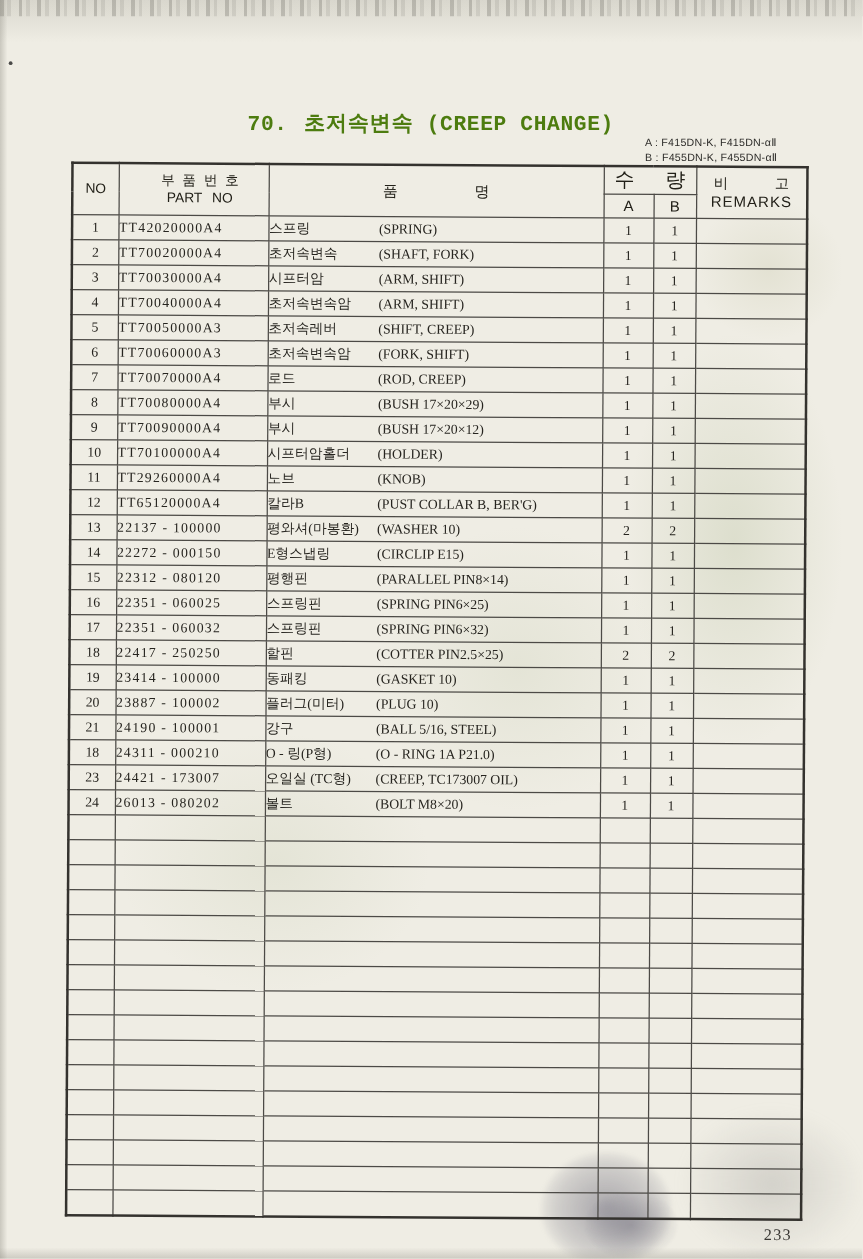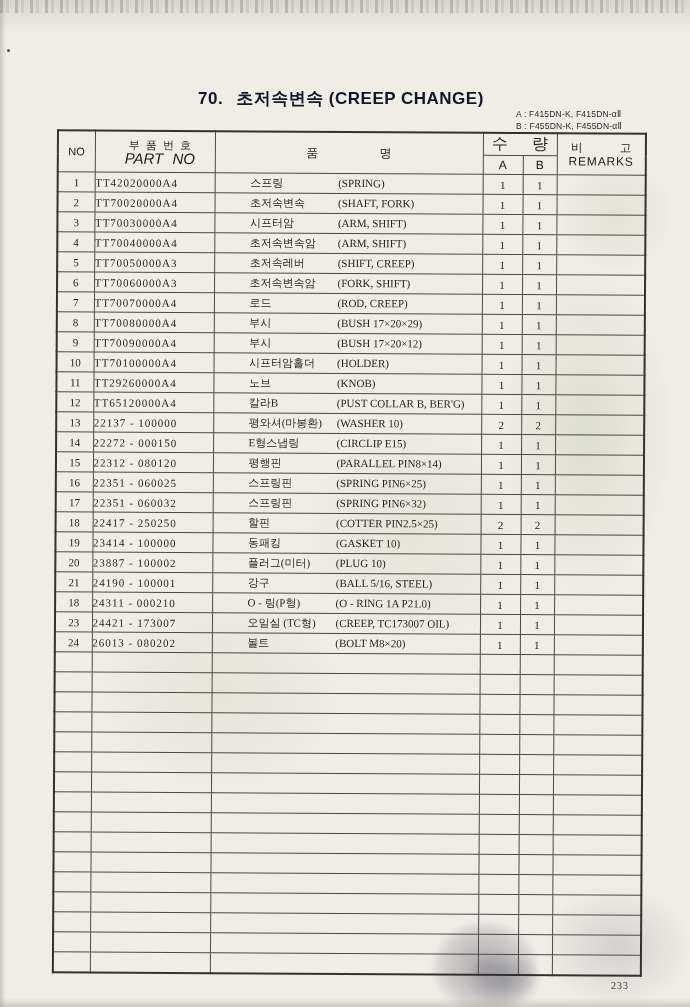--- a/index.html
+++ b/index.html
@@ -36,22 +36,22 @@
     background:radial-gradient(ellipse at center, rgba(98,96,114,.5), rgba(122,120,134,.25) 55%, rgba(122,120,134,0) 78%); }
   .smudge-tail { left:468px; top:953px; width:74px; height:54px; filter:blur(1px);
     background:radial-gradient(ellipse at center, rgba(90,88,106,.38), rgba(90,88,106,0) 75%); }
   .wash-br { left:545px; top:888px; width:145px; height:119px; filter:blur(5px);
     background:radial-gradient(ellipse at center, rgba(165,163,159,.38), rgba(165,163,159,0) 72%); }
   .corner-dot { left:7px; top:49px; width:3px; height:3px; background:#4a4a48; border-radius:50%; }
 
   
   .title {
     position:absolute; top:87px; left:198px; white-space:nowrap;
-    font-family:Liberation Sans, sans-serif;
-    font-size:17px; font-weight:700; color:#0f172a; letter-spacing:.5px;
+    font-family:Liberation Mono, monospace;
+    font-size:17px; font-weight:700; color:#4d7c0f; letter-spacing:.5px;
   }
   .title .num { margin-right:13px; }
   .variants {
     position:absolute; top:92px; left:516px; white-space:nowrap;
     font-family:"Liberation Sans","DejaVu Sans",sans-serif;
     font-size:8.5px; line-height:12px; color:#2c2b28; letter-spacing:.2px;margin-top:16px;
   }
 
   
   table.parts {
@@ -61,40 +61,40 @@
     transform:rotate(.35deg); transform-origin:top center;
   }
   .parts th, .parts td { border:1px solid #4c4a46; padding:0; overflow:hidden; white-space:nowrap; }
   .parts thead th {
     font-family:"Liberation Sans","DejaVu Sans",sans-serif;
     font-weight:400; color:#222018; vertical-align:middle;
   }
   .h-no  { font-size:11px; }
   .h-part .line { display:block; line-height:14px;padding-left:10px; }
   .h-part .ko { font-size:11px;   word-spacing:3px; }
-  .h-part .en { font-size:15px; word-spacing:5px;font-style:italic; }
+  .h-part .en { font-size:11px; word-spacing:5px; }
   .h-name { font-size:12px; word-spacing:58px; }
   .h-qty  { font-size:16px; word-spacing:20px; height:19px; }
   .h-ab   { font-size:12px; height:18px; }
   .h-rem .line { display:block; line-height:14px; }
   .h-rem .ko { font-size:11.5px; word-spacing:34px; }
   .h-rem .en { font-size:12px; letter-spacing:.8px; }
   .parts thead th { text-align:center; }
 
   .parts tbody td { font-size:11px; height:19px; vertical-align:middle; }
   .c-no   { text-align:center; }
   .c-part { padding-left:6px; font-size:12px; letter-spacing:1px; }
   .c-name { padding-left:7px; }
-  .c-name .ko { display:inline-block; min-width:88px;padding-left:35px; }
+  .c-name .ko { display:inline-block; min-width:88px; }
   .c-qty  { text-align:center; }
   .empty-row td { height:18.3px; }
 
   .page-number {
     position:absolute; left:611px; top:980px;
-    font-size:10px; color:#3a3834; letter-spacing:1px;
+    font-size:13px; color:#3a3834; letter-spacing:1px;
   }
 </style>
 </head>
 <body>
 
 <div class="artifact top-fade"></div>
 <div class="artifact top-band"></div>
 <div class="artifact left-edge"></div>
 <div class="artifact blob ghost1"></div>
 <div class="artifact blob ghost2"></div>

